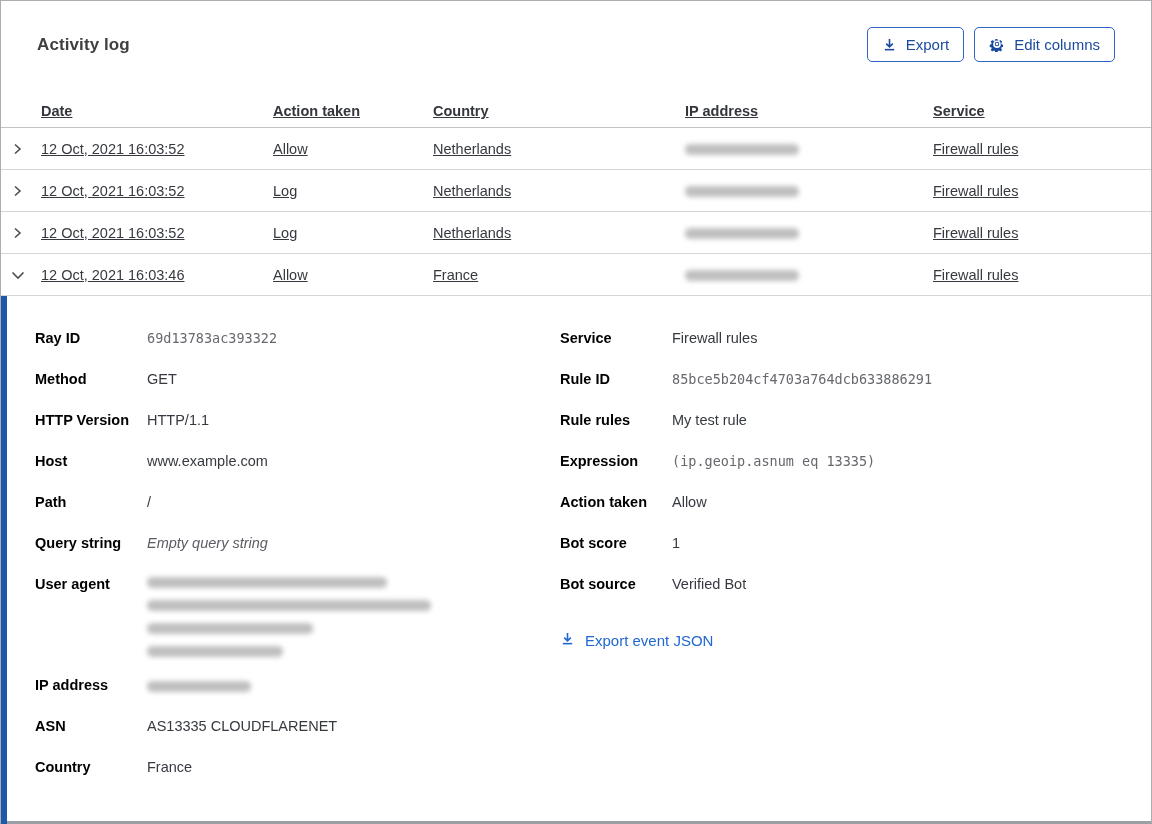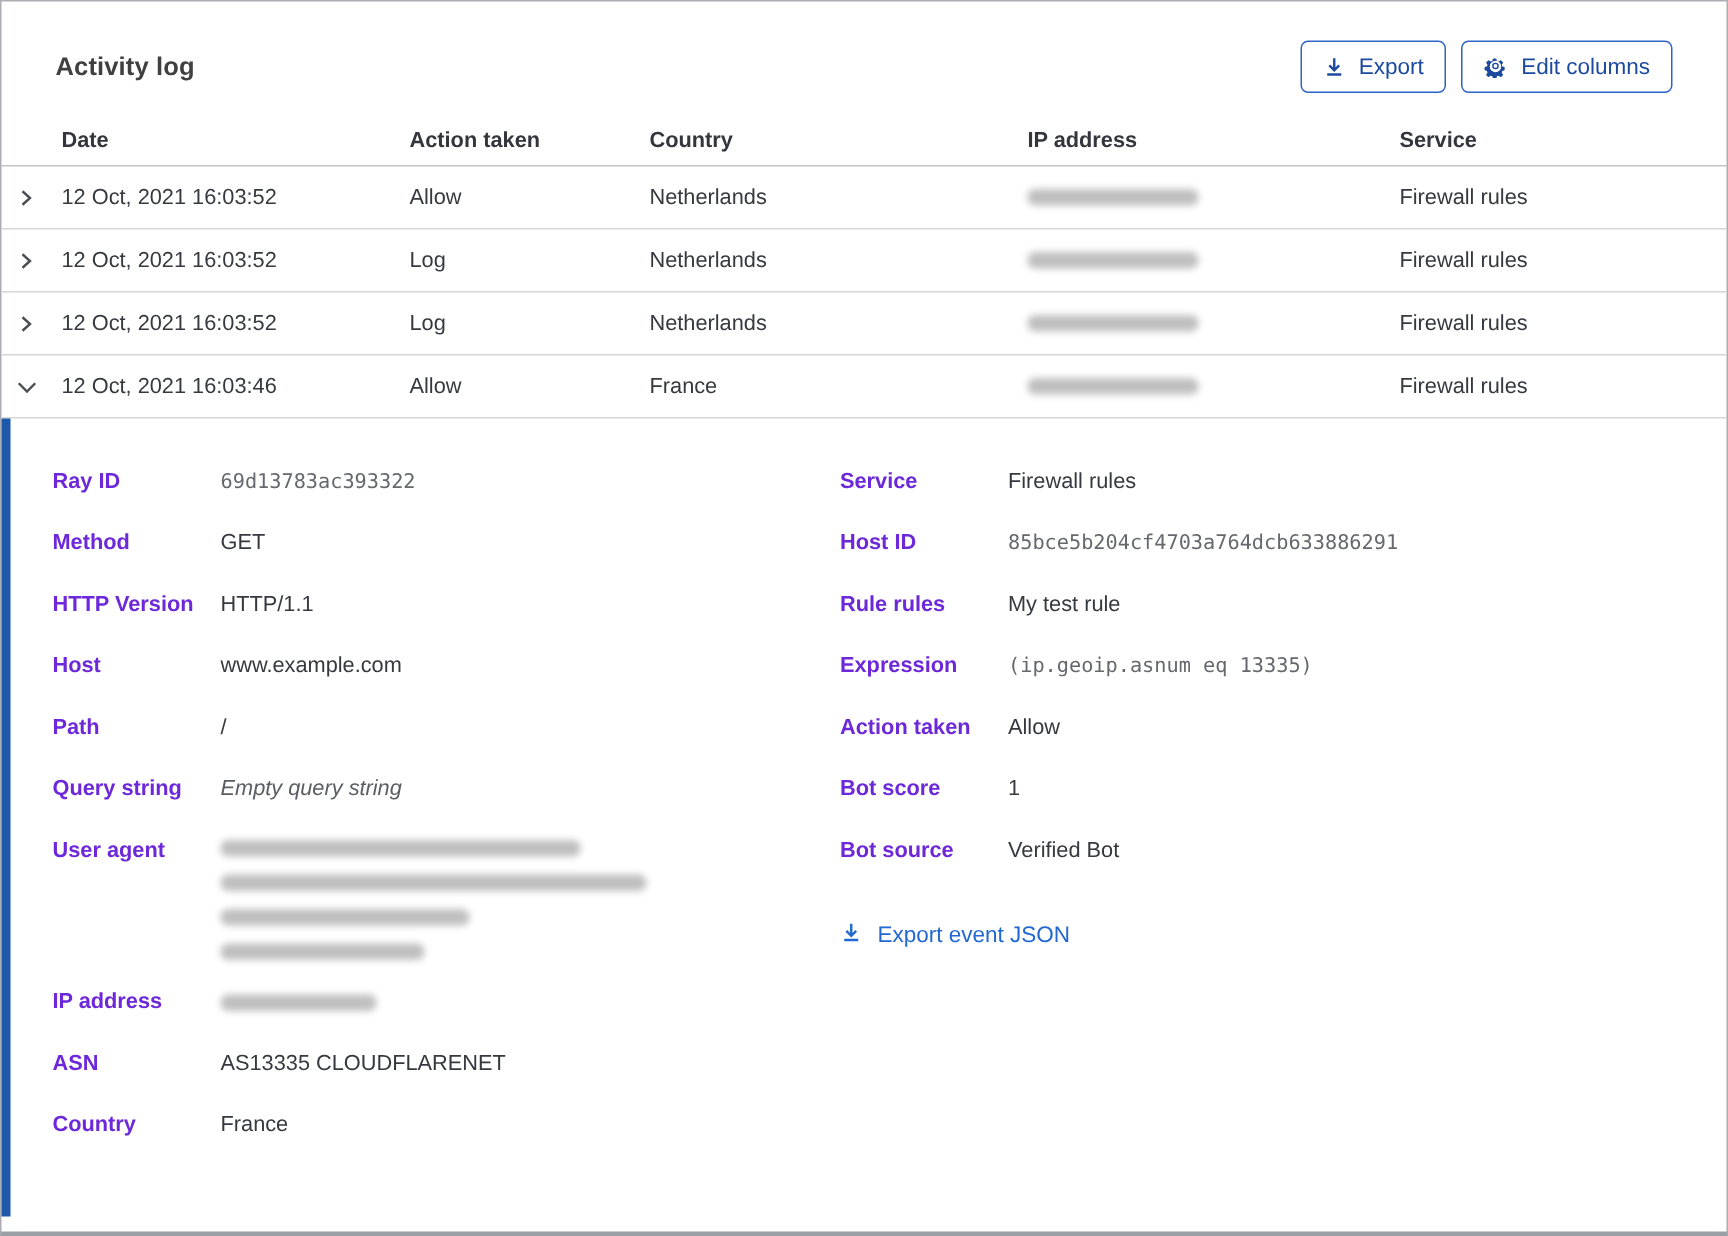--- a/index.html
+++ b/index.html
@@ -45,21 +45,21 @@
     border-radius:5px;
     color:var(--button-blue);
     font-size:15px;
     font-family:inherit;
     padding:6px 14px 7px 14px;
     height:35px;
     cursor:pointer;
   }
   .btn svg{display:block;}
   
-  .table{margin-top:16px;}
+  .table{margin-top:33px;text-decoration:underline;}
   .trow{
     display:grid;
     grid-template-columns:36px 232px 160px 252px 248px 1fr;
     align-items:center;
     height:42px;
     border-bottom:1px solid var(--divider);
     font-size:14.5px;
   }
   .trow.thead{
     height:33px;
@@ -92,21 +92,21 @@
   .dcol-right{padding-left:1px;width:560px;}
   .drow{
     display:flex;
     margin-bottom:21px;
     line-height:20px;
     font-size:14.5px;
   }
   .dlabel{
     flex:0 0 112px;
     font-weight:700;
-    color:#6d28d9;
+    color:#000000;
   }
   .dvalue{flex:1;}
   .mono{
     font-family:"DejaVu Sans Mono","Liberation Mono",monospace;
     font-size:13.5px;
     color:var(--mono-gray);
     word-break:break-all;
   }
   .dcol-right .dvalue.mono{max-width:262px;}
   .italic-muted{font-style:italic;color:#5a5d63;}
@@ -268,21 +268,21 @@
         <div class="dvalue">France</div>
       </div>
     </div>
 
     <div class="dcol dcol-right">
       <div class="drow">
         <div class="dlabel">Service</div>
         <div class="dvalue">Firewall rules</div>
       </div>
       <div class="drow">
-        <div class="dlabel">Host ID</div>
+        <div class="dlabel">Rule ID</div>
         <div class="dvalue mono">85bce5b204cf4703a764dcb633886291</div>
       </div>
       <div class="drow">
         <div class="dlabel">Rule rules</div>
         <div class="dvalue">My test rule</div>
       </div>
       <div class="drow">
         <div class="dlabel">Expression</div>
         <div class="dvalue mono">(ip.geoip.asnum eq 13335)</div>
       </div>

